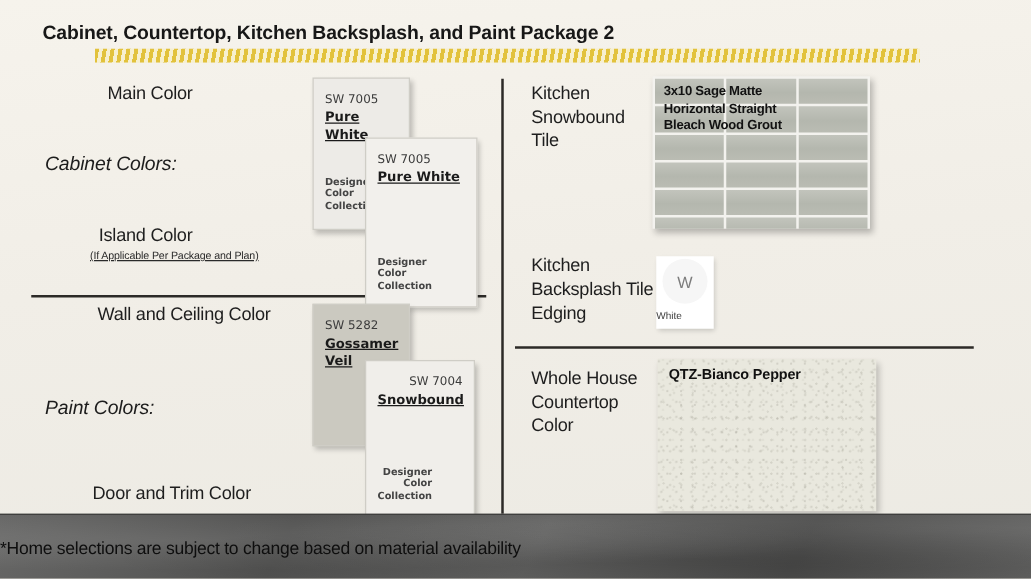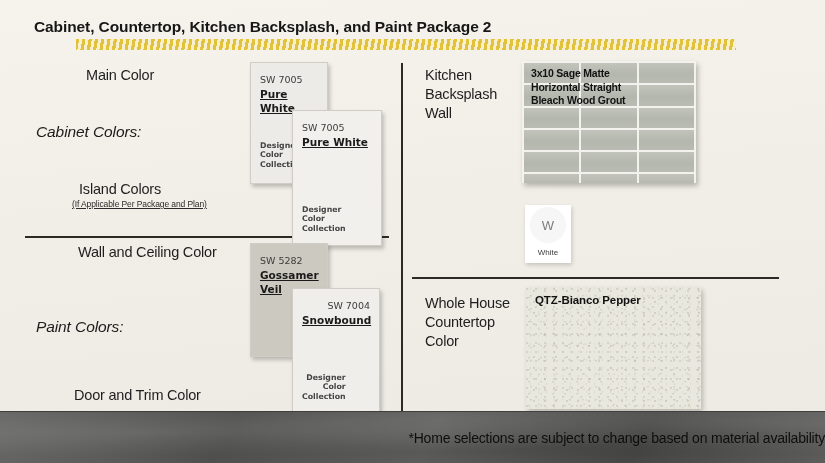--- a/index.html
+++ b/index.html
@@ -224,21 +224,21 @@
     align-items: center;
     justify-content: center;
     font-size: 13px;
     color: #7c7c7c;
   }
   .edging-label {
     position: absolute;
     left: 0;
     right: 0;
     bottom: 6px;
-    text-align: center;
+    text-align: left;
     font-size: 8px;
     color: #3c3c3c;
   }
 
   
   .counter-swatch {
     position: absolute;
     left: 526px;
     top: 287px;
     width: 175px;
@@ -272,21 +272,21 @@
     width: 825px;
     height: 51px;
     background-color: #5b5b5a;
     background-image:
       linear-gradient(118deg, rgba(255,255,255,0.07) 0%, rgba(0,0,0,0.10) 28%, rgba(255,255,255,0.05) 52%, rgba(0,0,0,0.14) 77%, rgba(255,255,255,0.04) 100%),
       radial-gradient(ellipse at 18% 40%, rgba(255,255,255,0.10) 0%, transparent 55%),
       radial-gradient(ellipse at 68% 70%, rgba(0,0,0,0.18) 0%, transparent 60%),
       radial-gradient(ellipse at 90% 25%, rgba(255,255,255,0.08) 0%, transparent 55%);
     display: flex;
     align-items: center;
-    justify-content: flex-end;
+    justify-content: flex-start;
     border-top: 1px solid #3f3f3e;
   }
   .footer-text {
     font-size: 14px;
     color: #0e0e0e;
     letter-spacing: -0.2px;
   }
 </style>
 </head>
 <body>
@@ -297,21 +297,21 @@
   <div class="ribbon"></div>
 
   <div class="vrule"></div>
   <div class="hrule-left"></div>
   <div class="hrule-right"></div>
 
   <div class="lbl lbl-main-color">Main Color</div>
 
   <div class="cat cat-cabinet">Cabinet Colors:</div>
 
-  <div class="lbl lbl-island-color">Island Colors</div>
+  <div class="lbl lbl-island-color">Island Color</div>
   <div class="lbl lbl-sub lbl-island-note">(If Applicable Per Package and Plan)</div>
 
   <div class="lbl lbl-wall-ceiling">Wall and Ceiling Color</div>
 
   <div class="cat cat-paint">Paint Colors:</div>
 
   <div class="lbl lbl-door-trim">Door and Trim Color</div>
 
   <div class="chip chip-purewhite-1">
     <div class="code">SW 7005</div>
@@ -335,21 +335,21 @@
   </div>
 
   <div class="chip chip-snowbound">
     <div class="code">SW 7004</div>
     <div class="name">Snowbound</div>
     <div class="collection">Designer
 Color
 Collection</div>
   </div>
 
-  <div class="lbl lbl-backsplash-tile">Kitchen Backsplash Wall</div>
+  <div class="lbl lbl-backsplash-tile">Kitchen Snowbound Tile</div>
 
   <div class="tile-swatch">
     <div class="tile-grid" id="tile-grid">
         <div class="tile"></div>
         <div class="tile"></div>
         <div class="tile"></div>
         <div class="tile"></div>
         <div class="tile"></div>
         <div class="tile"></div>
         <div class="tile"></div>
@@ -363,20 +363,21 @@
         <div class="tile"></div>
         <div class="tile"></div>
         <div class="tile"></div>
         <div class="tile"></div>
       </div>
     <div class="tile-caption">3x10 Sage Matte
 Horizontal Straight
 Bleach Wood Grout</div>
   </div>
 
+  <div class="lbl lbl-backsplash-edging">Kitchen Backsplash Tile Edging</div>
 
   <div class="edging-swatch">
     <div class="edging-circle">W</div>
     <div class="edging-label">White</div>
   </div>
 
   <div class="lbl lbl-countertop">Whole House Countertop Color</div>
 
   <div class="counter-swatch">
     <div class="counter-caption">QTZ-Bianco Pepper</div>

